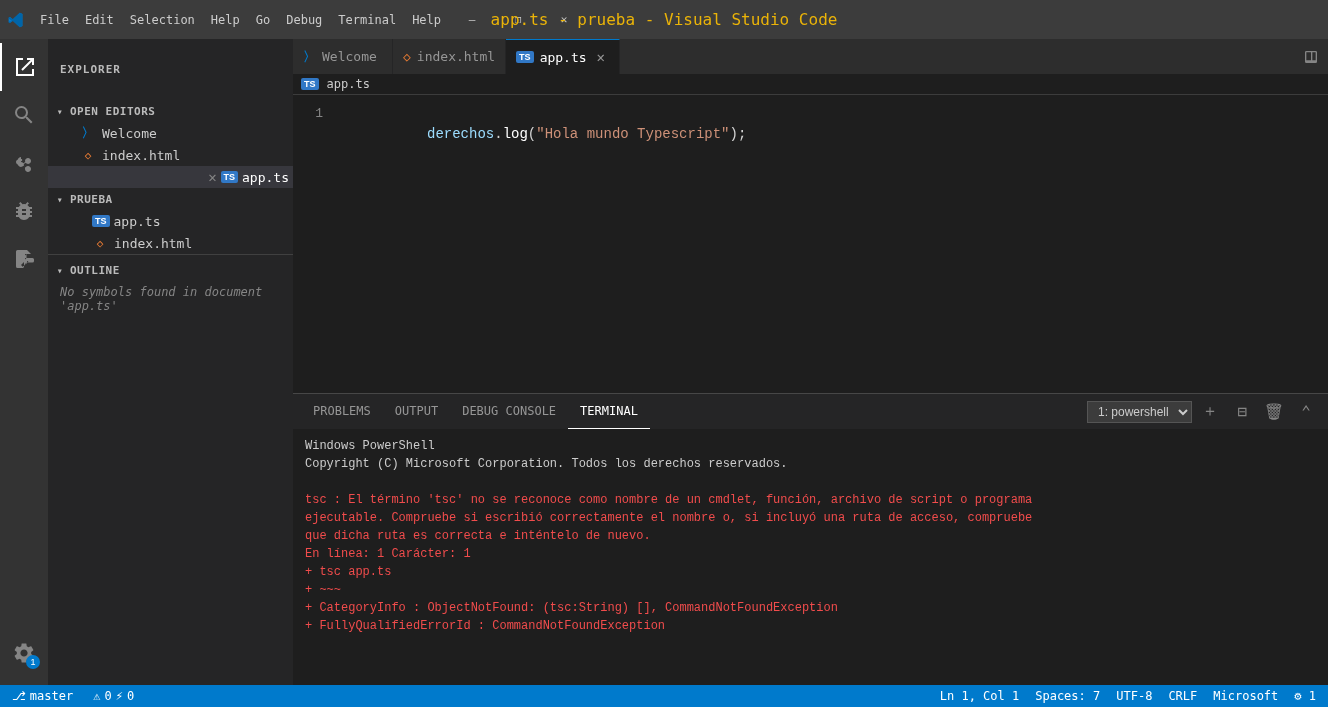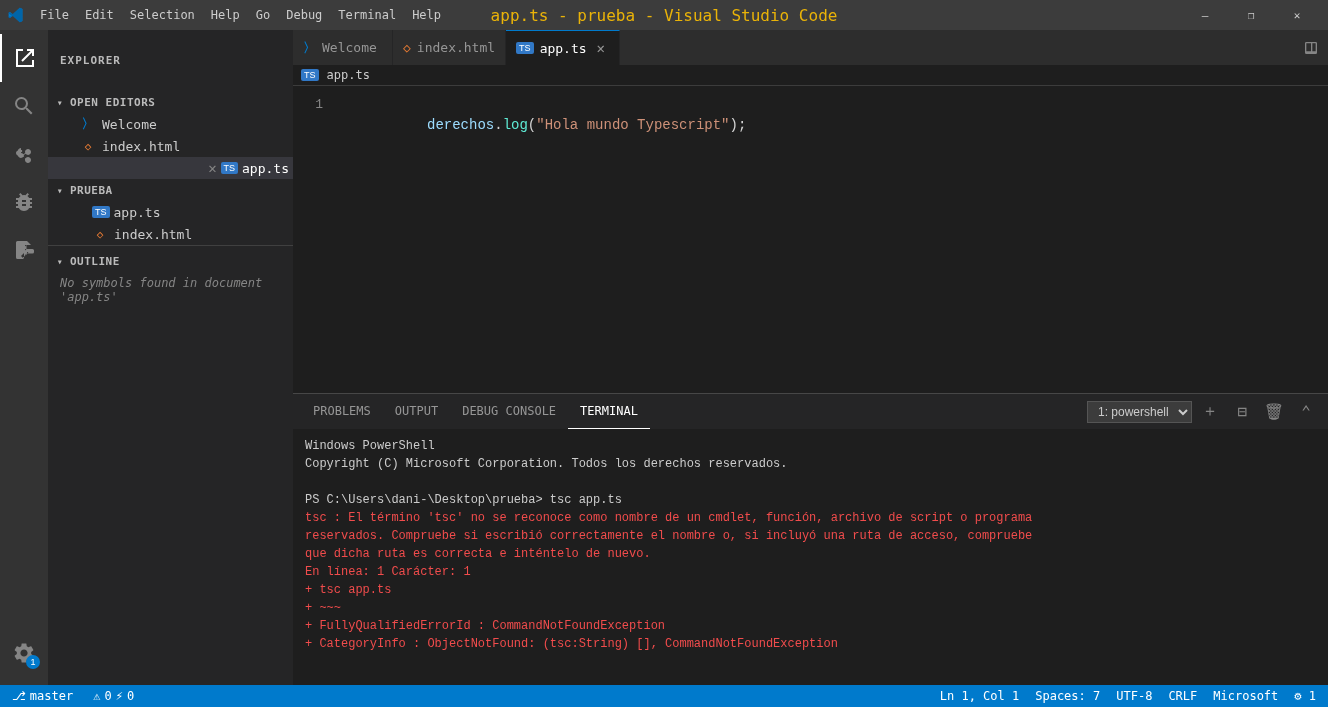--- a/index.html
+++ b/index.html
@@ -10,24 +10,23 @@
       width: 1328px;
       height: 707px;
       overflow: hidden;
       display: flex;
       flex-direction: column;
     }
 
     
     #titlebar {
       background: #3c3c3c;
-      height: 30px;
-      display: flex;
-      align-items: center;
-      justify-content: space-between;
+      height: 39px;
+      display: flex;
+      align-items: center;
       padding: 0 8px;
       flex-shrink: 0;
       user-select: none;
     }
     #titlebar-left {
       display: flex;
       align-items: center;
       gap: 0;
     }
     #titlebar-menu {
@@ -187,21 +186,21 @@
       display: flex;
       align-items: center;
       justify-content: center;
       font-size: 14px;
       color: #858585;
     }
     .ts-badge {
       background: #3178c6;
       color: white;
       font-size: 9px;
-      font-weight: 400;
+      font-weight: 700;
       padding: 1px 3px;
       border-radius: 2px;
       font-family: sans-serif;
     }
     .html-badge {
       color: #e37933;
       font-size: 11px;
     }
     .vsc-badge {
       color: #007acc;
@@ -309,21 +308,21 @@
       width: 50px;
       text-align: right;
       padding-right: 20px;
       color: #858585;
       font-size: 13px;
       user-select: none;
       flex-shrink: 0;
     }
     .code-content { color: #d4d4d4; white-space: pre; }
     .kw-console { color: #9cdcfe; }
-    .kw-log { color: #5eead4; }
+    .kw-log { color: #ffffff; }
     .kw-string { color: #ce9178; }
     .kw-paren { color: #d4d4d4; }
 
     
     #terminal-panel {
       height: 292px;
       background: #1e1e1e;
       border-top: 1px solid #474747;
       display: flex;
       flex-direction: column;
@@ -581,29 +580,28 @@
           <div class="panel-ctrl">＋</div>
           <div class="panel-ctrl">⊟</div>
           <div class="panel-ctrl">🗑</div>
           <div class="panel-ctrl">⌃</div>
         </div>
       </div>
       <div id="terminal-content">
         <div class="term-normal">Windows PowerShell</div>
         <div class="term-normal">Copyright (C) Microsoft Corporation. Todos los derechos reservados.</div>
         <div>&nbsp;</div>
-        <div class="term-prompt">PS C:\Users\dani-\Desktop\prueba&gt; tsc app.ts</div>
         <div class="term-error">tsc : El término 'tsc' no se reconoce como nombre de un cmdlet, función, archivo de script o programa</div>
-        <div class="term-error">reservados. Compruebe si escribió correctamente el nombre o, si incluyó una ruta de acceso, compruebe</div>
+        <div class="term-error">ejecutable. Compruebe si escribió correctamente el nombre o, si incluyó una ruta de acceso, compruebe</div>
         <div class="term-error">que dicha ruta es correcta e inténtelo de nuevo.</div>
         <div class="term-error">En línea: 1 Carácter: 1</div>
         <div class="term-error">+ tsc app.ts</div>
         <div class="term-error">+ ~~~</div>
+        <div class="term-error">    + CategoryInfo          : ObjectNotFound: (tsc:String) [], CommandNotFoundException</div>
         <div class="term-error">    + FullyQualifiedErrorId : CommandNotFoundException</div>
-        <div class="term-error">    + CategoryInfo          : ObjectNotFound: (tsc:String) [], CommandNotFoundException</div>
         <div>&nbsp;</div>
 
       </div>
     </div>
   </div>
 </div>
 
 <div id="statusbar">
   <div class="status-item">
     <span>⎇</span>

